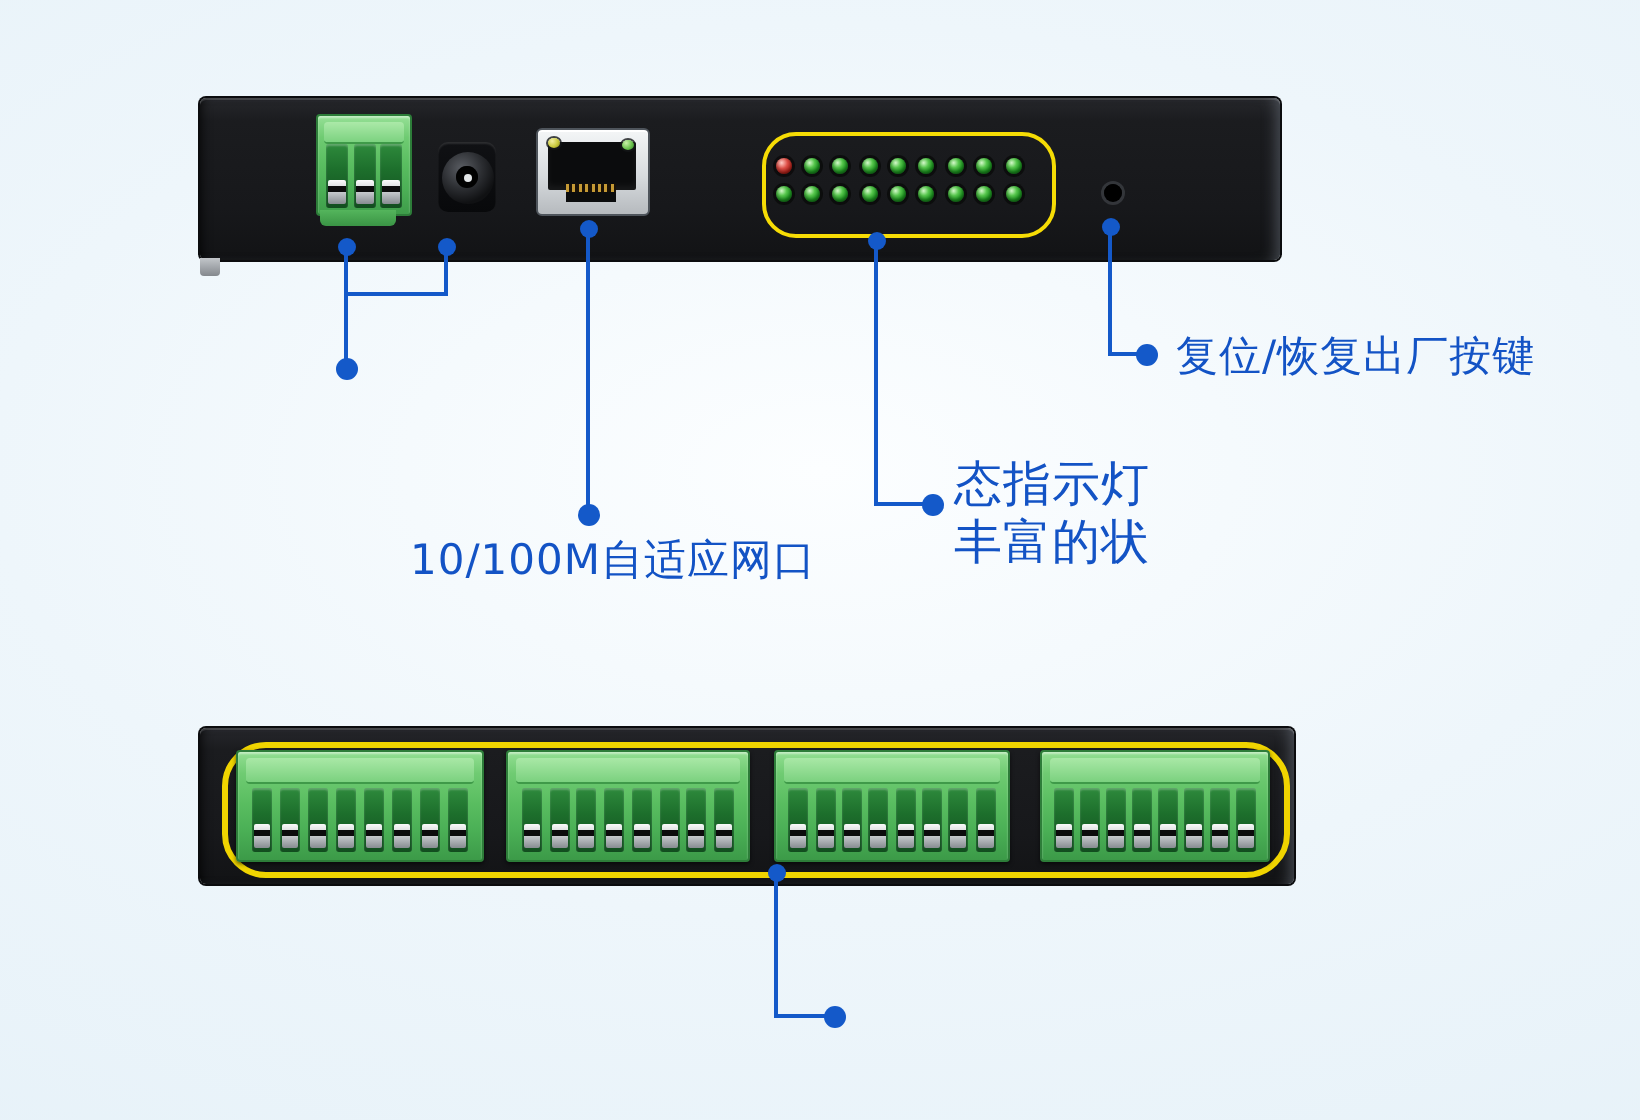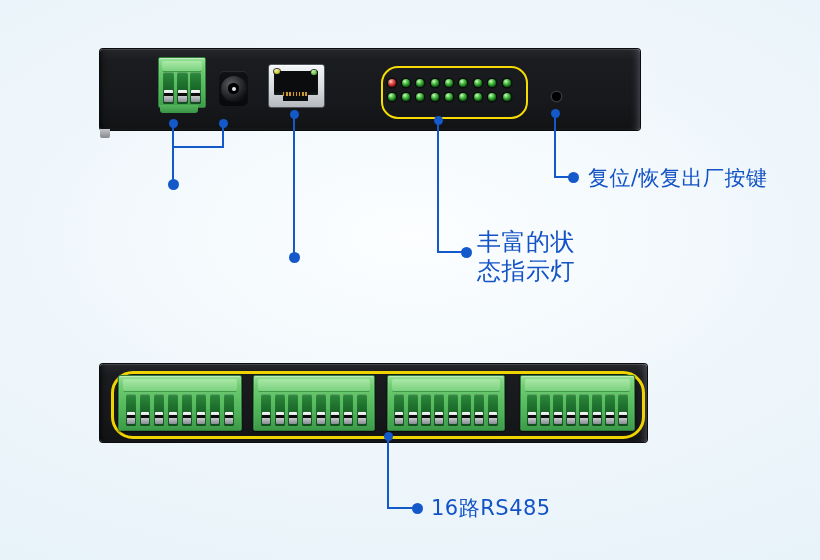--- a/index.html
+++ b/index.html
@@ -159,28 +159,29 @@
   <div class="dot s" style="left:168.5px;top:118.5px;"></div>
   <div class="dot s" style="left:218.5px;top:118.5px;"></div>
   <div class="cl v" style="left:171.7px;top:123px;height:61px;"></div>
   <div class="cl v" style="left:221.7px;top:123px;height:25px;"></div>
   <div class="cl h" style="left:172px;top:145.5px;width:52px;"></div>
   <div class="dot b" style="left:167.5px;top:178.5px;"></div>
 
   <div class="dot s" style="left:289.5px;top:109.5px;"></div>
   <div class="cl v" style="left:292.7px;top:116px;height:138px;"></div>
   <div class="dot b" style="left:288.5px;top:251.5px;"></div>
+  <div class="lbl blue" style="left:205px;top:266px;">10/100M自适应网口</div>
 
   <div class="dot s" style="left:433.5px;top:115.5px;"></div>
   <div class="cl v" style="left:436.7px;top:122px;height:131px;"></div>
   <div class="cl h" style="left:437px;top:250.7px;width:29px;"></div>
   <div class="dot b" style="left:460.5px;top:246.5px;"></div>
   <div class="lbl blue two" style="left:477px;top:228px;">
+    <div>态指示灯</div>
     <div>丰富的状</div>
-    <div>态指示灯</div>
   </div>
 
   <div class="dot s" style="left:550.5px;top:108.5px;"></div>
   <div class="cl v" style="left:553.7px;top:115px;height:63px;"></div>
   <div class="cl h" style="left:554px;top:175.7px;width:19px;"></div>
   <div class="dot b" style="left:567.5px;top:171.5px;"></div>
   <div class="lbl blue" style="left:588px;top:164px;">复位/恢复出厂按键</div>
 
   <div class="device device-bottom"></div>
   <div class="yellow-outline"></div>
@@ -235,15 +236,14 @@
         <div class="tpin"></div>
         <div class="tpin"></div>
         <div class="tpin"></div>
       </div>
   </div>
 
   <div class="dot s" style="left:383.5px;top:431.5px;"></div>
   <div class="cl v" style="left:386.7px;top:436px;height:73px;"></div>
   <div class="cl h" style="left:387px;top:506.7px;width:30px;"></div>
   <div class="dot b" style="left:411.5px;top:502.5px;"></div>
-  <div class="lbl blue" style="left:431px;top:494px;">16路RS485</div>
 
 </div>
 
 </body></html>

